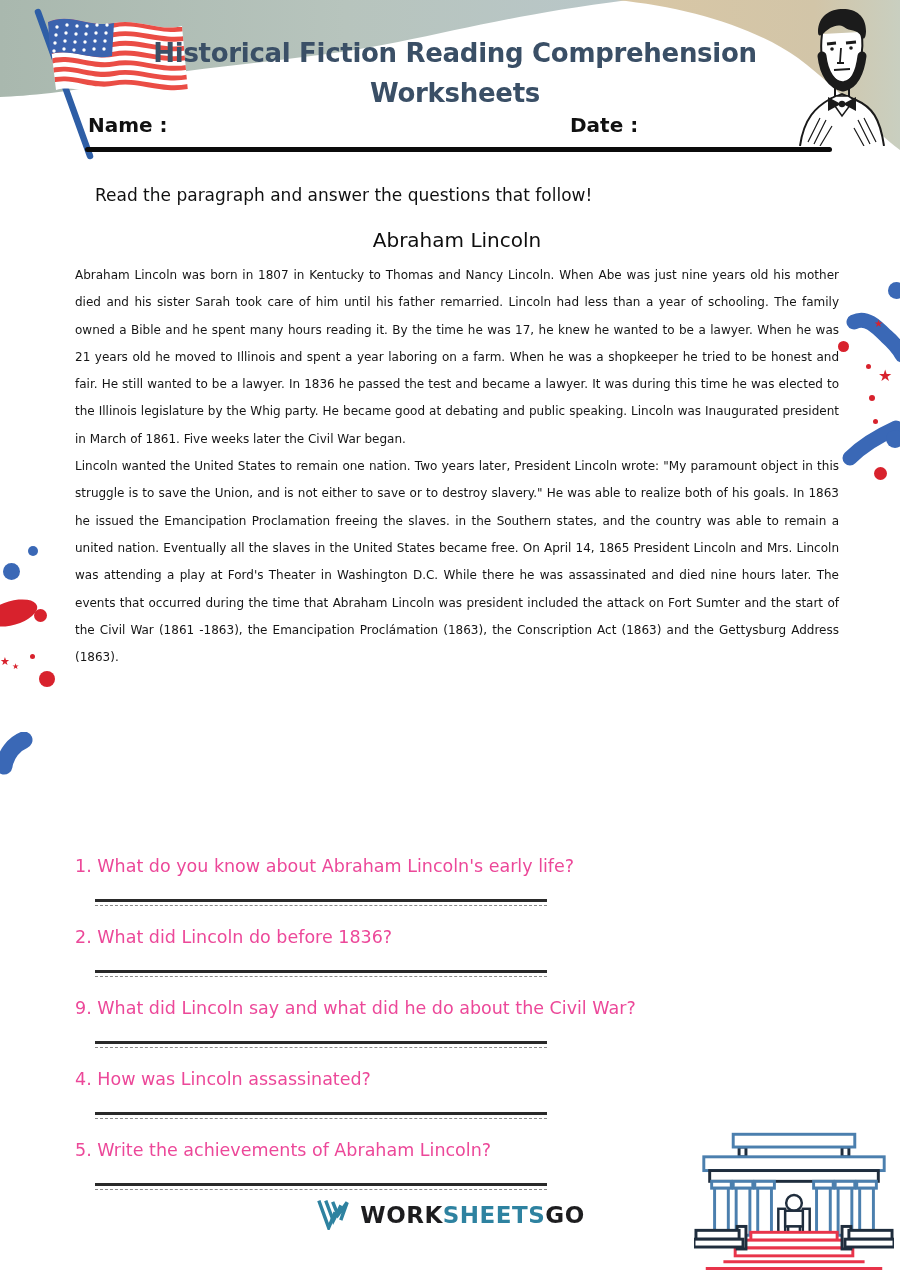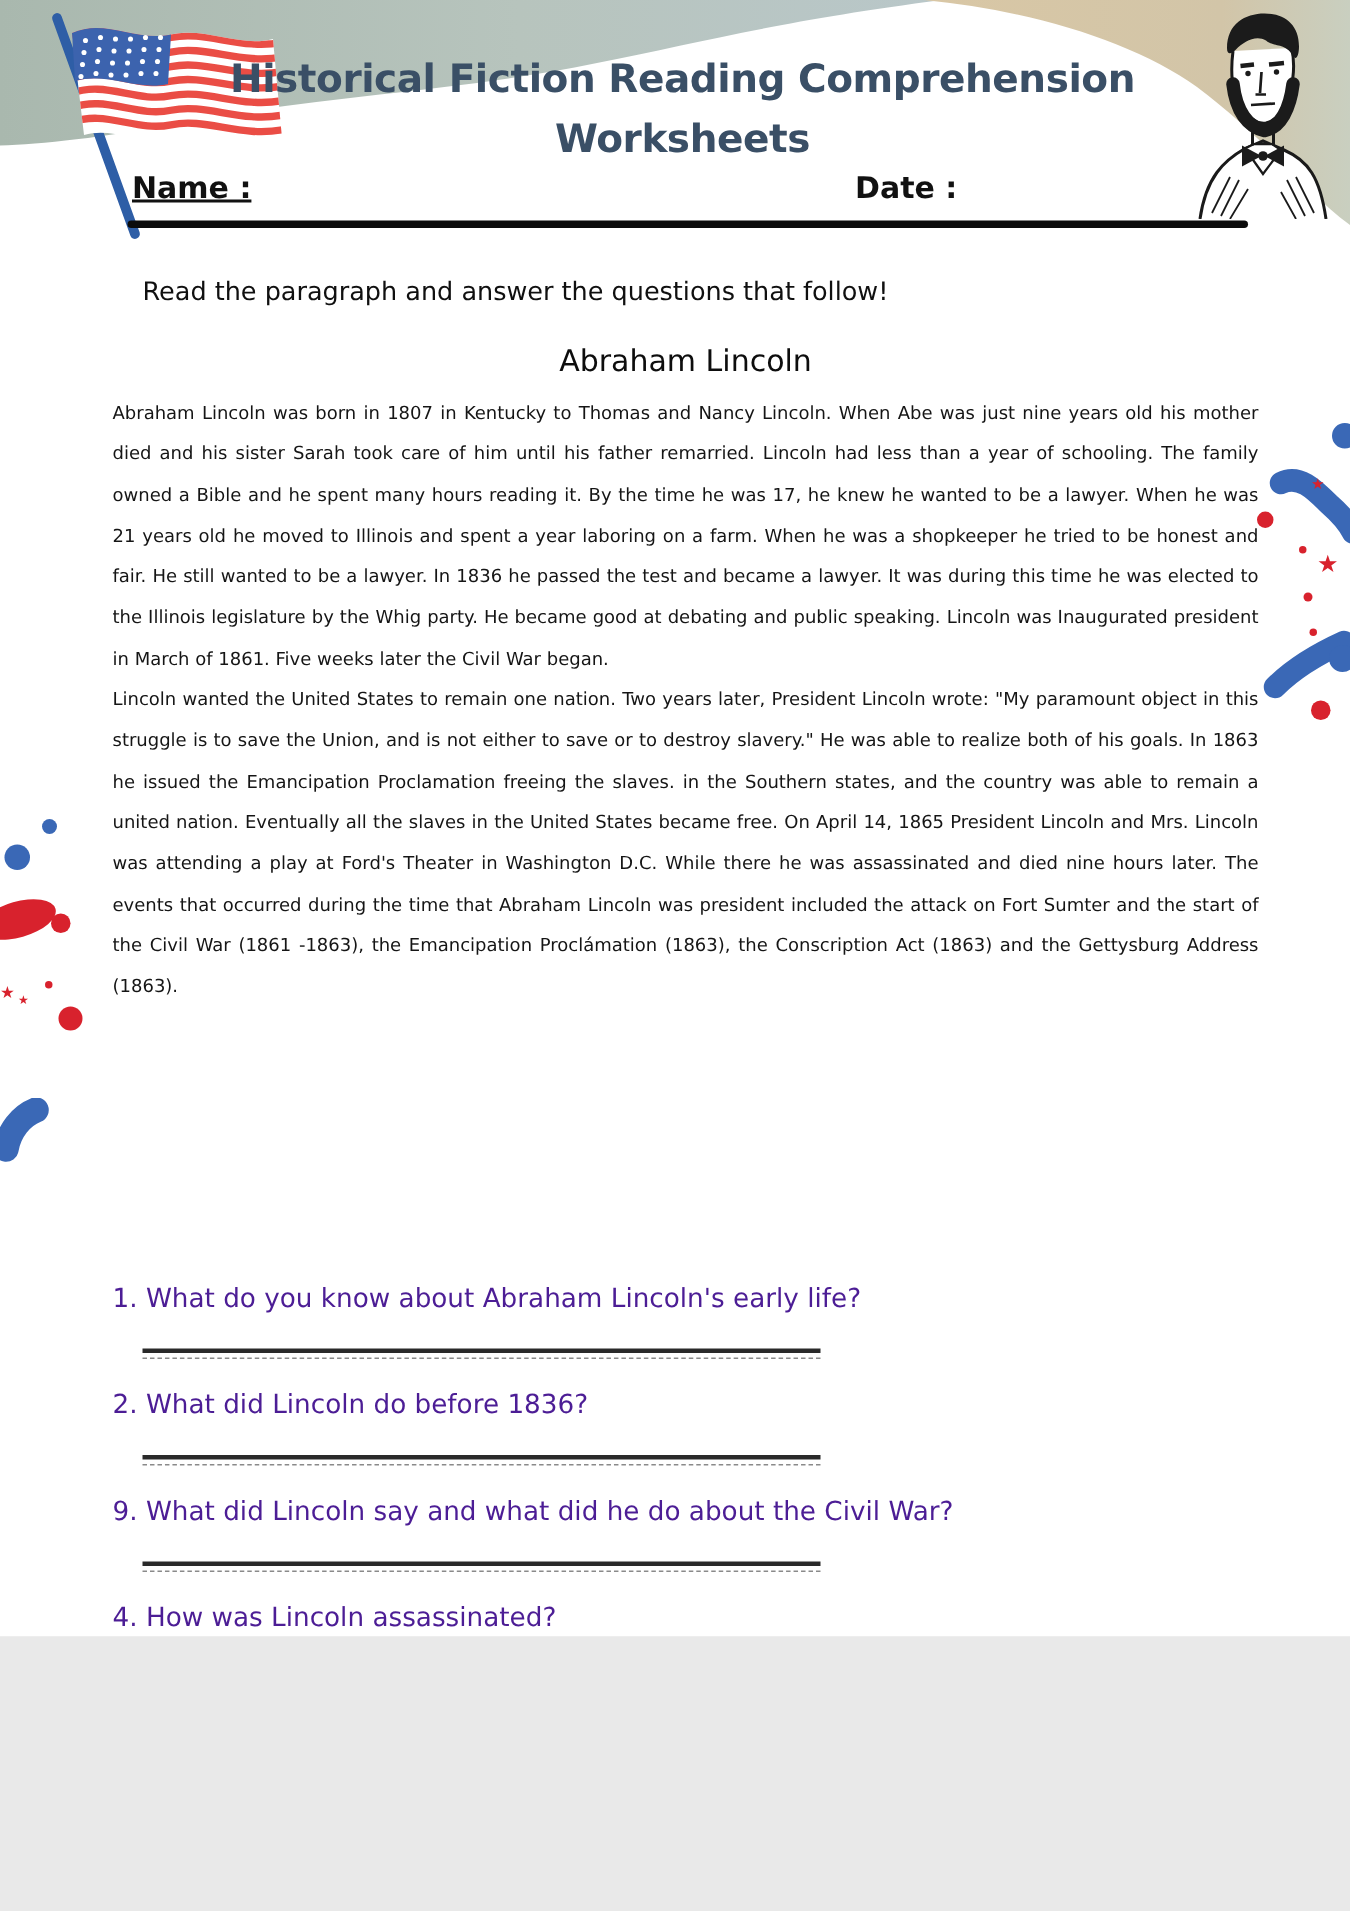--- a/index.html
+++ b/index.html
@@ -1,40 +1,40 @@
 <!DOCTYPE html>
 <html><head>
 <meta charset="utf-8">
 <style>
   html,body{margin:0;padding:0;background:#e9e9e9;}
   #page{
-    position:relative;width:900px;height:1091px;margin:0 auto;
+    position:relative;width:900px;height:1274px;margin:0 auto;
     background:#ffffff;overflow:hidden;
     font-family:"DejaVu Sans","Liberation Sans",sans-serif;color:#141414;
   }
   
   #header-bg{position:absolute;top:0;left:0;width:900px;height:170px;}
   #flag{position:absolute;left:12px;top:4px;}
   #portrait{position:absolute;left:786px;top:6px;}
   #title{
     position:absolute;left:120px;top:16px;width:670px;text-align:center;
     font-size:26px;font-weight:800;line-height:40px;color:#3a4f66;letter-spacing:-0.3px;
   }
   .field-row{position:absolute;top:113px;font-size:20px;font-weight:bold;color:#111;}
-  #name-label{left:88px;text-decoration:underline;}
+  #name-label{left:88px;}
   #date-label{left:570px;}
   #divider{position:absolute;left:85px;top:147px;width:747px;height:5px;background:#0b0b0b;border-radius:3px;}
   
   #instruction{position:absolute;left:95px;top:185px;font-size:17px;color:#101010;}
   #passage{position:absolute;left:75px;top:228px;width:764px;}
   #passage-heading{font-size:20px;font-weight:normal;text-align:center;margin:0 0 10px 0;color:#0d0d0d;}
   .para{font-size:12px;line-height:27.3px;text-align:justify;margin:0;color:#151515;}
   
   #questions{position:absolute;left:75px;top:855px;width:620px;}
-  .question-label{font-size:17.5px;line-height:23px;color:#4c1d95;}
+  .question-label{font-size:17.5px;line-height:23px;color:#ec4899;}
   .answer-line{
     width:452px;height:3px;margin:21px 0 20px 20px;
     border-top:3px solid #2a2a2a;border-bottom:1px dashed #8a8a8a;
   }
   
   #brand{position:absolute;left:50%;top:1200px;transform:translateX(-50%);
     display:flex;align-items:center;gap:9px;}
   #brand-text{font-size:23px;font-weight:800;letter-spacing:0.5px;color:#1d1d1f;}
   #brand-text .teal{color:#2e82a0;}
   #memorial{position:absolute;left:694px;top:1124px;}

